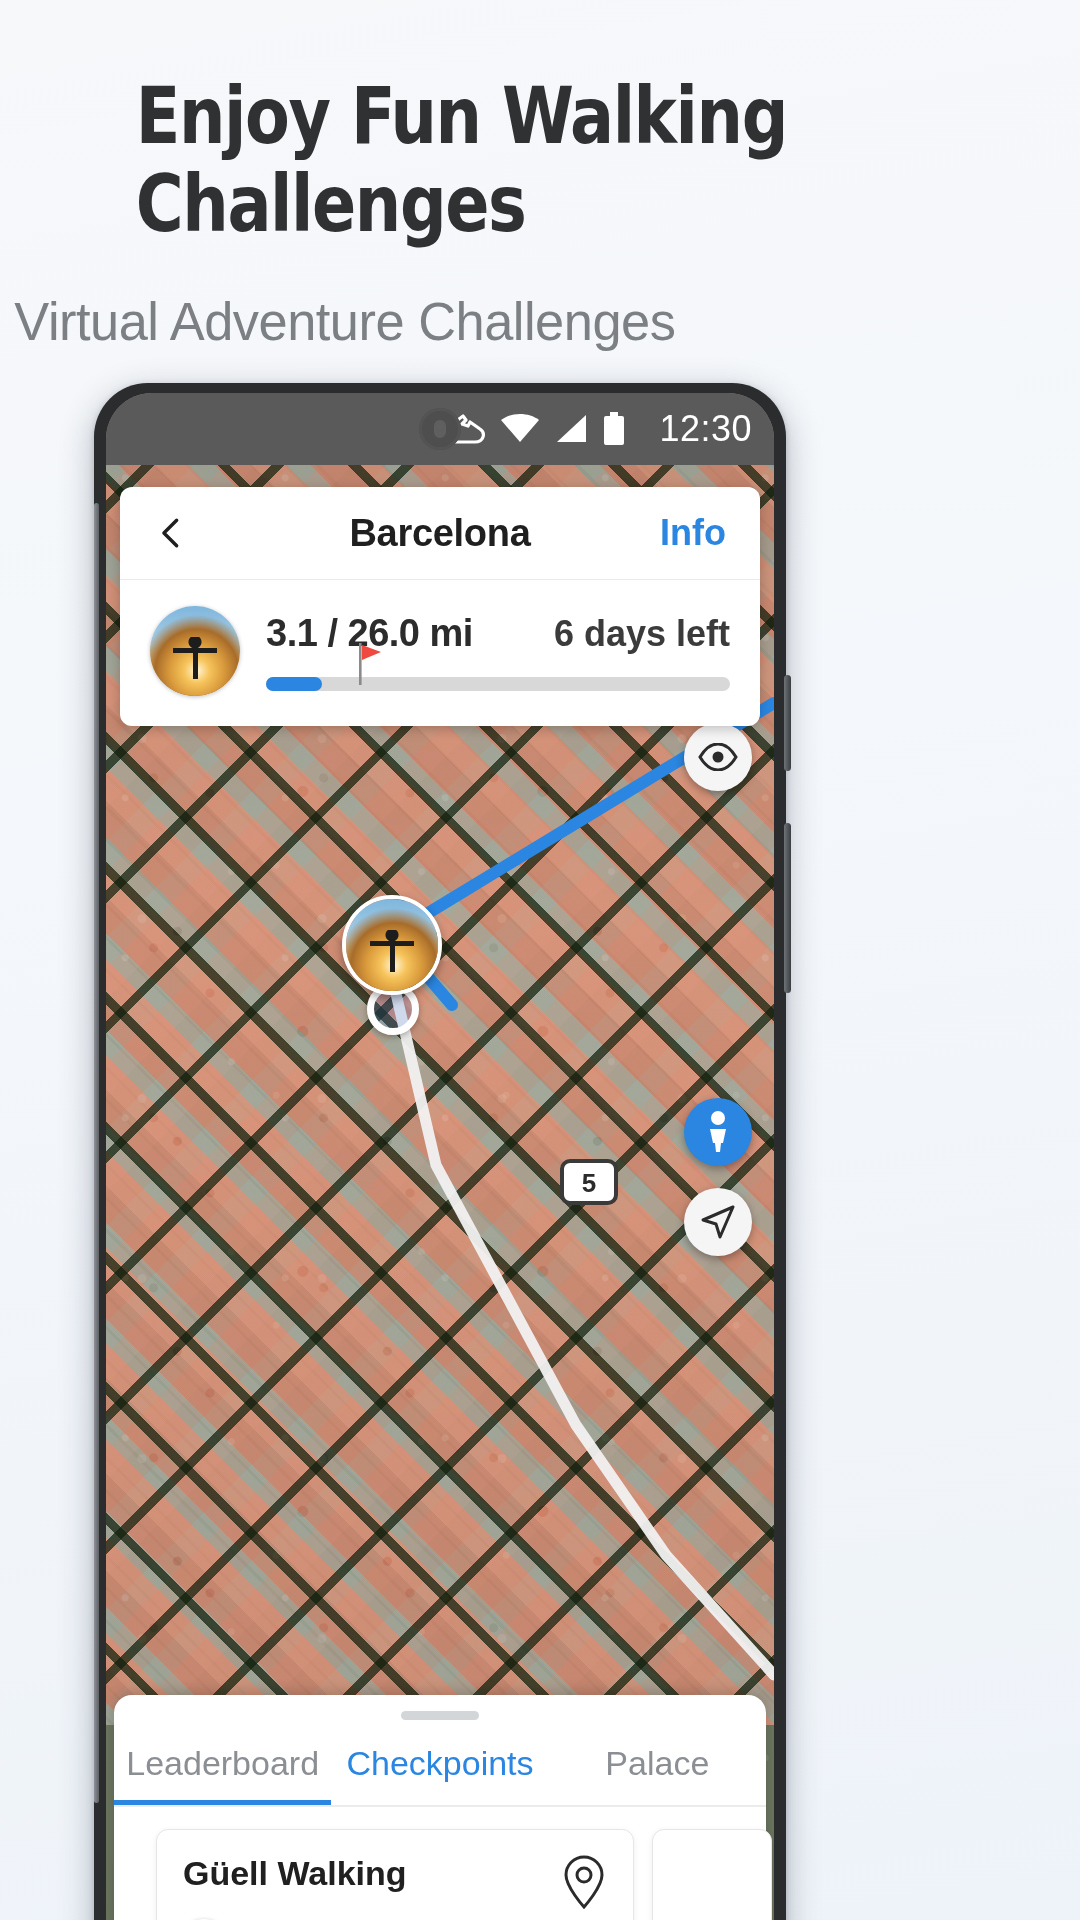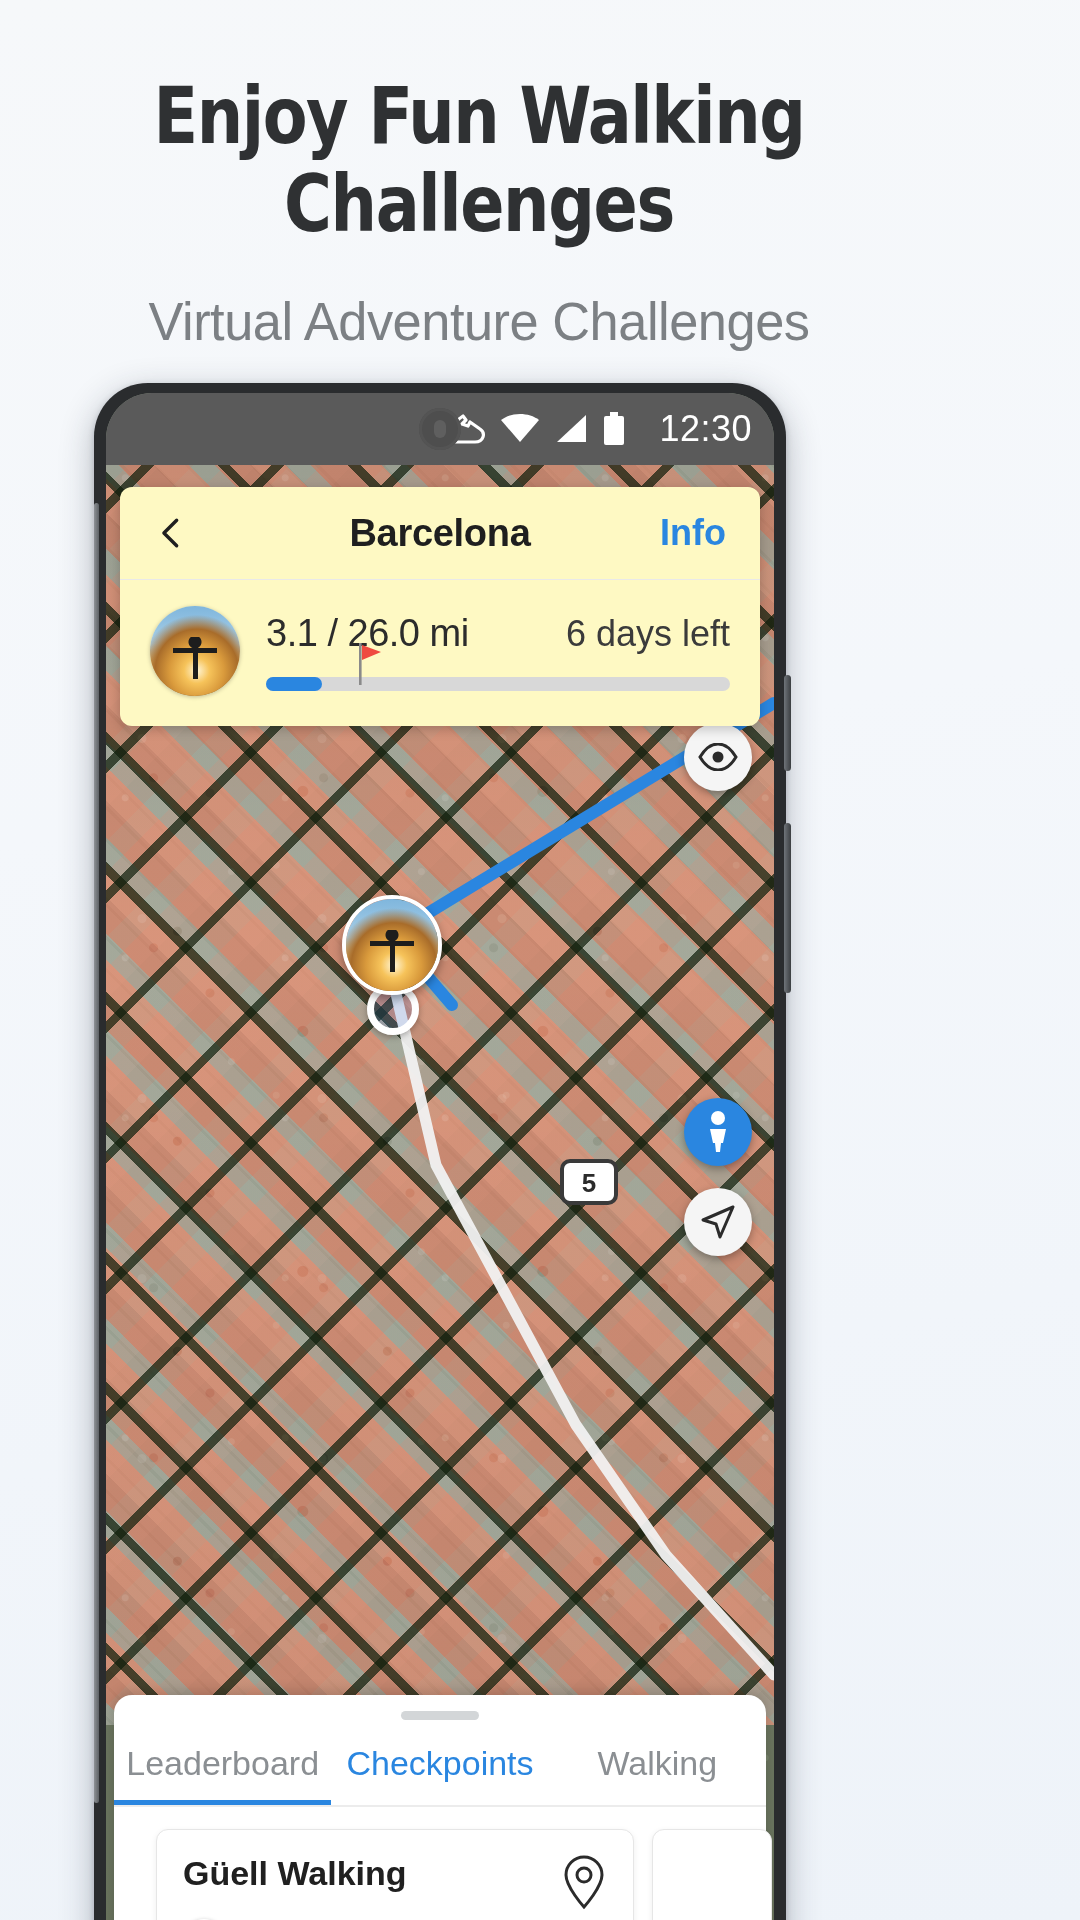--- a/index.html
+++ b/index.html
@@ -7,21 +7,21 @@
     width: 1080px; height: 1920px;
     font-family: "Liberation Sans", sans-serif;
     overflow: hidden;
   }
   body {
     background: linear-gradient(170deg, #f6f8fa 0%, #f4f7fb 40%, #eef3f9 100%);
     position: relative;
   }
 
   
-  .promo { position: absolute; top: 0; left: 0; width: 958px; text-align: center; }
+  .promo { position: absolute; top: 0; left: 0; width: 958px; }
   .promo-title {
     margin-top: 72px;
     font-family: "DejaVu Sans Condensed", "Liberation Sans Narrow", "Liberation Sans", sans-serif;
     font-weight: 700;
     font-size: 78px;
     line-height: 88px;
     letter-spacing: -1.5px;
     color: #2f3133;
     padding: 0 110px;
     transform: scaleX(0.93);
@@ -179,21 +179,21 @@
   .fab-pegman { right: 22px; top: 633px; background: #2a86e0; }
   .fab-nav { right: 22px; top: 723px; }
 
   .shield {
     position: absolute; left: 452px; top: 690px; z-index: 13;
   }
 
   
   .topcard {
     position: absolute; left: 14px; top: 94px; width: 640px;
-    background: #fef9c3; border-radius: 12px;
+    background: #ffffff; border-radius: 12px;
     box-shadow: 0 3px 12px rgba(0,0,0,0.22);
     z-index: 30;
   }
   .topcard-header {
     height: 93px; display: flex; align-items: center; padding: 0 34px;
     border-bottom: 1px solid #e9e9e9; position: relative;
   }
   .back-chevron { width: 34px; height: 34px; cursor: pointer; }
   .topcard-title {
     position: absolute; left: 0; right: 0; text-align: center;
@@ -203,21 +203,21 @@
   .info-link {
     margin-left: auto; font-size: 36px; color: #2a86e0; font-weight: 700;
     position: relative; z-index: 2;
   }
   .topcard-body { display: flex; align-items: center; padding: 26px 30px 30px 30px; gap: 26px; }
   .run-avatar {
     width: 90px; height: 90px; border-radius: 50%; overflow: hidden; flex: 0 0 90px;
     box-shadow: 0 1px 4px rgba(0,0,0,0.25);
   }
   .progress-col { flex: 1; }
-  .progress-row { display: flex; align-items: baseline; justify-content: space-between; }
+  .progress-row { display: flex; align-items: baseline; justify-content: space-between; font-weight: bold; }
   .dist-text { font-size: 38px; color: #2c2c2c; letter-spacing: -0.5px; }
   .days-text { font-size: 36px; color: #3b3b3b; }
   .bar-wrap { position: relative; margin-top: 22px; height: 14px; }
   .bar-bg { position: absolute; inset: 0; background: #d8d8d8; border-radius: 7px; }
   .bar-fill { position: absolute; left: 0; top: 0; bottom: 0; background: #2a86e0; border-radius: 7px; }
   .flag { position: absolute; top: -34px; }
 
   
   .sheet {
     position: absolute; left: 8px; bottom: 0; width: 652px; height: 288px;
@@ -359,21 +359,21 @@
         </div>
       </div>
     </div>
 
     <div class="sheet">
       <div class="grabber"></div>
 
       <div class="tabs">
         <div class="tab">Leaderboard</div>
         <div class="tab active">Checkpoints</div>
-        <div class="tab">Walking</div>
+        <div class="tab">Palace</div>
         <div class="tabs-underline"></div>
       </div>
       <div class="tabs-divider"></div>
 
       <div class="cards-row">
         <div class="cp-card cp-main">
           <div class="cp-title">Güell Walking</div>
           <div class="cp-row">
             <div class="cp-dot"></div>
 

